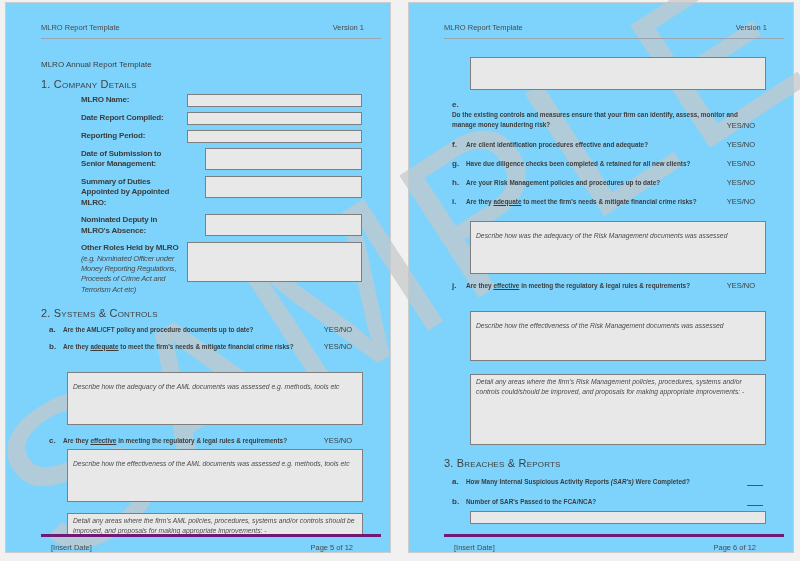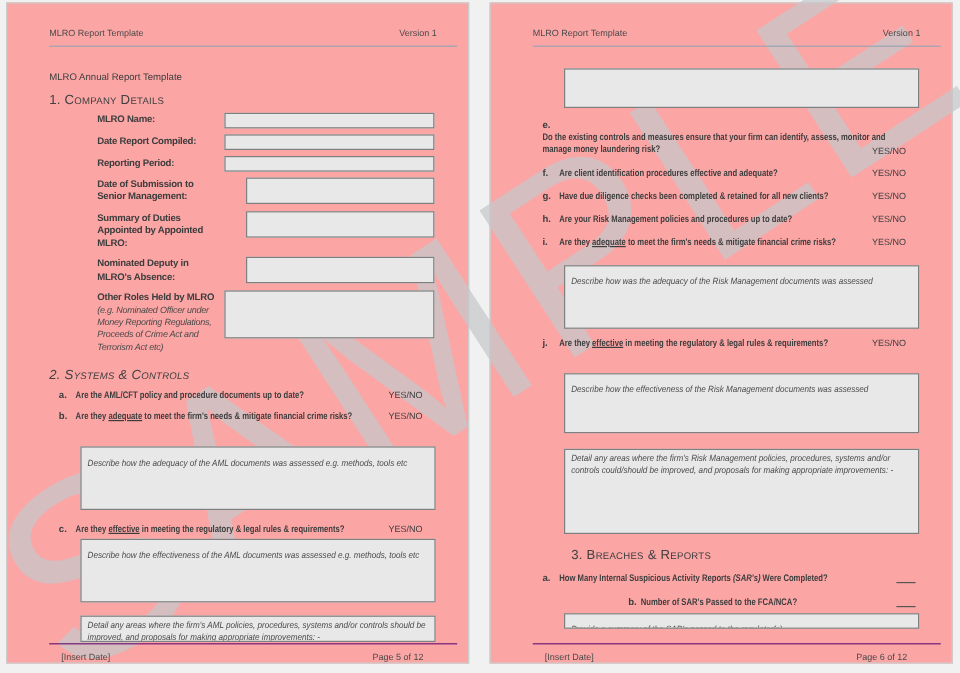--- a/index.html
+++ b/index.html
@@ -1,33 +1,33 @@
 <!DOCTYPE html>
 <html><head>
 <meta charset="utf-8">
 <style>
   html,body{margin:0;padding:0;}
   body{background:#f1f1f1;font-family:"Liberation Sans",sans-serif;}
   .canvas{position:relative;width:800px;height:561px;background:#f1f1f1;overflow:hidden;}
 
-  .page{position:absolute;top:2px;width:384px;height:549px;background:#fca5a5;border:1px solid #cccccc;}
+  .page{position:absolute;top:2px;width:384px;height:549px;background:#7dd3fc;border:1px solid #cccccc;}
   .page.p1{left:5px;}
   .page.p2{left:408px;}
   .page-inner{position:relative;z-index:2;height:100%;box-sizing:border-box;padding:0 28px 0 35px;}
 
   
   .watermark{position:absolute;left:0;top:0;width:800px;height:561px;z-index:1;pointer-events:none;}
   .watermark span{position:absolute;left:400px;top:262px;transform:translate(-50%,-50%) rotate(-33deg);
     font-size:212px;letter-spacing:8px;color:#c5c8cb;opacity:.72;white-space:nowrap;font-weight:400;}
 
   
   .pg-header{display:flex;justify-content:space-between;align-items:flex-end;margin:20px -19px 0 0;
     padding-bottom:6px;border-bottom:1px solid #9aa5b3;font-size:7.5px;color:#4a4a4a;}
   .pg-header .ver{margin-right:17px;}
-  .pg-footer{position:absolute;left:35px;right:9px;bottom:20px;border-top:1px solid #701a75;
+  .pg-footer{position:absolute;left:35px;right:9px;bottom:20px;border-top:3px solid #701a75;
     padding-top:6px;display:flex;justify-content:space-between;font-size:7.5px;color:#4a4a4a;}
   .pg-footer .fdate{margin-left:10px;}
   .pg-footer .fpage{margin-right:28px;}
 
   .subtitle{margin-top:21px;font-size:8px;color:#3d3d3d;}
   .h1{margin-top:9px;font-size:11px;font-variant:small-caps;font-weight:400;color:#404040;letter-spacing:.2px;}
 
   
   .fields{margin-top:4px;margin-left:40px;}
   .frow{display:flex;align-items:flex-start;margin-bottom:5px;}
@@ -94,21 +94,21 @@
         <div class="frow m">
           <div class="flabel"><span>Nominated Deputy in MLRO's Absence:</span></div>
           <div class="fbox m"></div>
         </div>
         <div class="frow">
           <div class="flabel"><span>Other Roles Held by MLRO </span><span class="fn">(e.g. Nominated Officer under Money Reporting Regulations, Proceeds of Crime Act and Terrorism Act etc)</span></div>
           <div class="fbox l"></div>
         </div>
       </div>
 
-      <div class="h1" style="margin-top:12px;font-style:italic;">2. Systems &amp; Controls</div>
+      <div class="h1" style="margin-top:12px;">2. Systems &amp; Controls</div>
 
       <div class="q" style="margin-top:6px;">
         <span class="ql">a.</span><span class="qt"><span>Are the AML/CFT policy and procedure documents up to date?</span><span class="u"></span><span></span></span>
         <span class="qa">YES/NO</span>
       </div>
       <div class="q" style="margin-top:7px;">
         <span class="ql">b.</span><span class="qt"><span>Are they </span><span class="u">adequate</span><span> to meet the firm's needs &amp; mitigate financial crime risks?</span></span>
         <span class="qa">YES/NO</span>
       </div>
       <div class="gbox h53" style="margin-top:20px;">
@@ -172,27 +172,27 @@
         <span class="qa">YES/NO</span>
       </div>
       <div class="gbox h50" style="margin-top:20px;">
         <span class="ph">Describe how the effectiveness of the Risk Management documents was assessed</span>
       </div>
 
       <div class="gbox h71" style="margin-top:13px;">
         <span class="ph">Detail any areas where the firm's Risk Management policies, procedures, systems and/or controls could/should be improved, and proposals for making appropriate improvements: -</span>
       </div>
 
-      <div class="h1" style="margin-top:12px;margin-left:32px;">3. Breaches &amp; Reports</div>
+      <div class="h1" style="margin-top:12px;">3. Breaches &amp; Reports</div>
 
       <div class="q" style="margin-top:8px;">
         <span class="ql">a.</span><span class="qt"><span>How Many Internal Suspicious Activity Reports </span><span class="itseg">(SAR's)</span><span> Were Completed?</span></span>
         <span class="blank"></span>
       </div>
-      <div class="q" style="margin-top:10px;text-align:center;">
+      <div class="q" style="margin-top:10px;">
         <span class="ql">b.</span><span class="qt"><span>Number of SAR's Passed to the FCA/NCA?</span><span class="itseg"></span><span></span></span>
         <span class="blank"></span>
       </div>
       <div class="gbox h13" style="margin-top:4px;">
         <span class="ph">Provide a summary of the SAR's passed to the regulator(s)</span>
       </div>
 
       <div class="pg-footer">
         <span class="fdate">[Insert Date]</span>
         <span class="fpage">Page 6 of 12</span>

